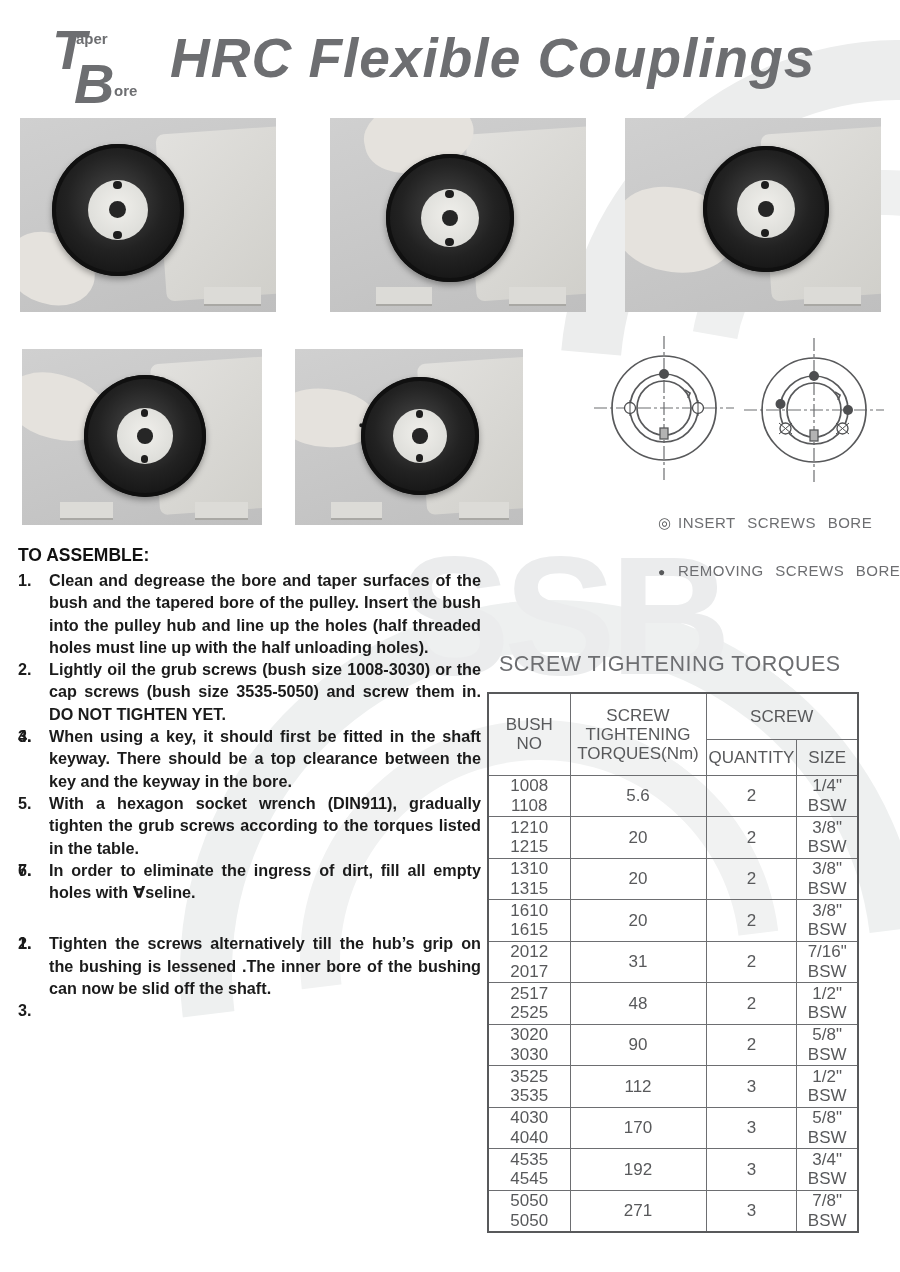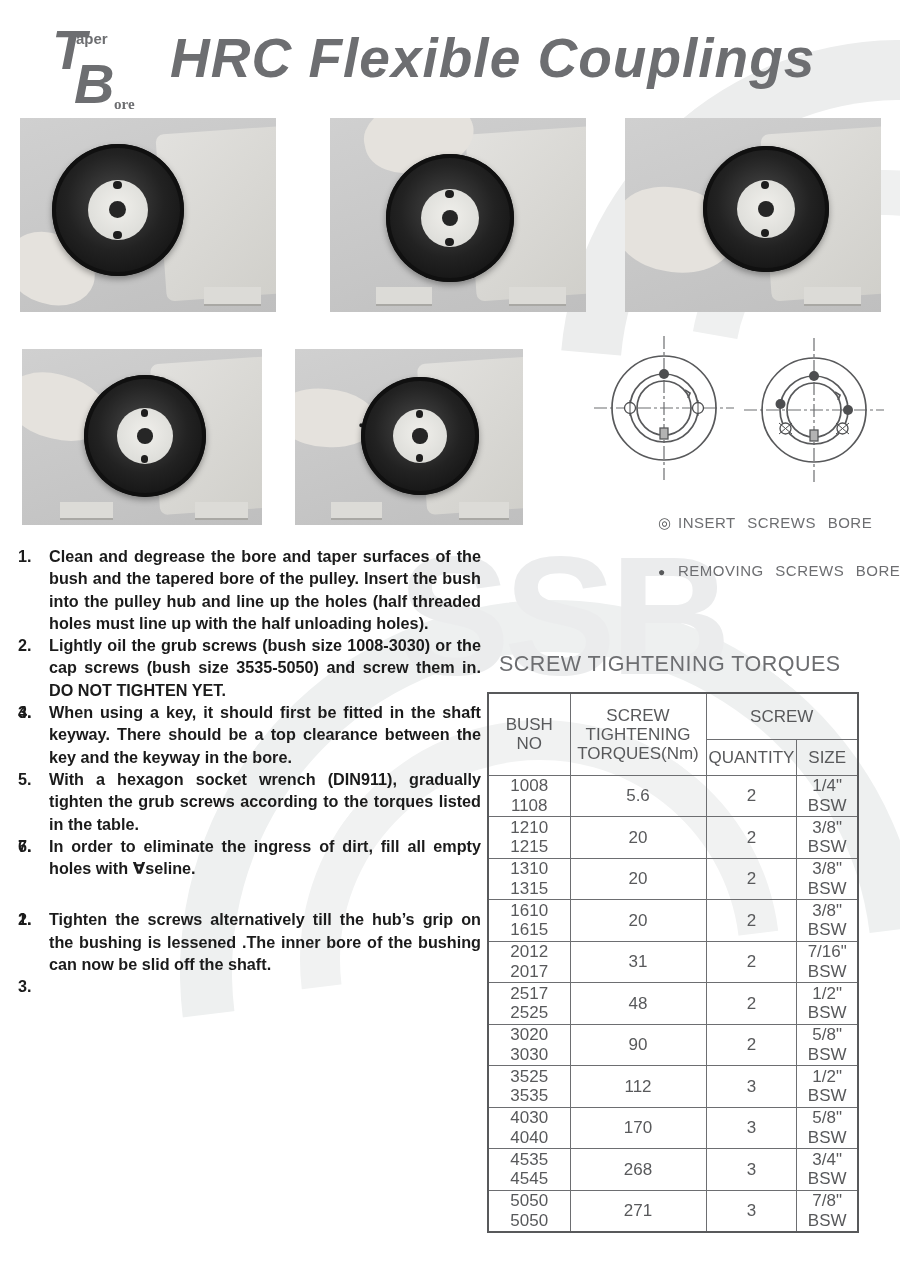--- a/index.html
+++ b/index.html
@@ -23,21 +23,21 @@
 
   .layer{position:absolute;inset:0;z-index:1;}
 
   
   .logo{position:absolute;left:52px;top:22px;width:130px;height:90px;color:#6d6e71;}
   .logo .big{position:absolute;font-size:56px;font-weight:bold;font-style:italic;line-height:1;}
   .logo .small{position:absolute;font-size:15px;font-weight:bold;}
   .logo .t{left:0;top:0;}
   .logo .t-s{left:24px;top:8px;}
   .logo .b{left:22px;top:34px;}
-  .logo .b-s{left:62px;top:74px;font-family:Liberation Serif, serif;}
+  .logo .b-s{left:62px;top:60px;}
   .title{position:absolute;left:170px;top:26px;width:720px;
     font-size:55px;font-weight:bold;font-style:italic;color:#6d6e71;
     letter-spacing:1px;white-space:nowrap;}
 
   
   .photo{position:absolute;background:linear-gradient(160deg,#d0d0d0,#bfbfbf);overflow:hidden;}
   .gearbox{position:absolute;right:-18px;top:6%;width:52%;height:86%;
     background:linear-gradient(135deg,#e2e1de,#cfcec9);border-radius:8px;transform:rotate(-4deg);}
   .foot{position:absolute;bottom:4%;width:22%;height:9%;background:#dcdbd7;
     box-shadow:0 2px 0 #a9a8a4;}
@@ -226,20 +226,21 @@
     </svg>
 
     <div class="legend-row" style="left:658px;top:514px;">
       <span class="sym">◎</span><span>INSERT SCREWS BORE</span>
     </div>
     <div class="legend-row" style="left:658px;top:562px;">
       <span class="sym" style="font-size:12px;">●</span><span>REMOVING SCREWS BORE</span>
     </div>
 
     <div class="instructions">
+      <div class="sec-head">TO ASSEMBLE:</div>
 
       <div class="item">
         <span class="num">1.</span>
         <span>Clean and degrease the bore and taper surfaces of the bush and the tapered bore of the pulley. Insert the bush into the pulley hub and line up the holes (half threaded holes must line up with the half unloading holes).</span>
       </div>
       <div class="item">
         <span class="num">2.</span>
         <span>Lightly oil the grub screws (bush size 1008-3030) or the cap screws (bush size 3535-5050) and screw them in. DO NOT TIGHTEN YET.</span>
       </div>
       <div class="item">
@@ -367,21 +368,21 @@
           <td class="pre">4030
 4040</td>
           <td>170</td>
           <td>3</td>
           <td class="pre">5/8"
 BSW</td>
         </tr>
         <tr class="brow">
           <td class="pre">4535
 4545</td>
-          <td>268</td>
+          <td>192</td>
           <td>3</td>
           <td class="pre">3/4"
 BSW</td>
         </tr>
         <tr class="brow">
           <td class="pre">5050
 5050</td>
           <td>271</td>
           <td>3</td>
           <td class="pre">7/8"

